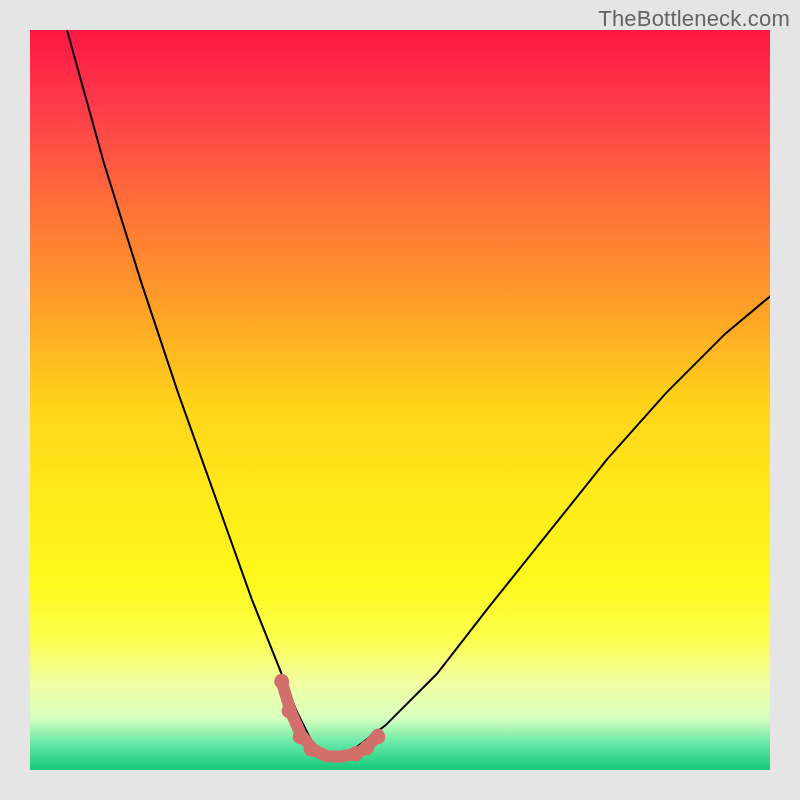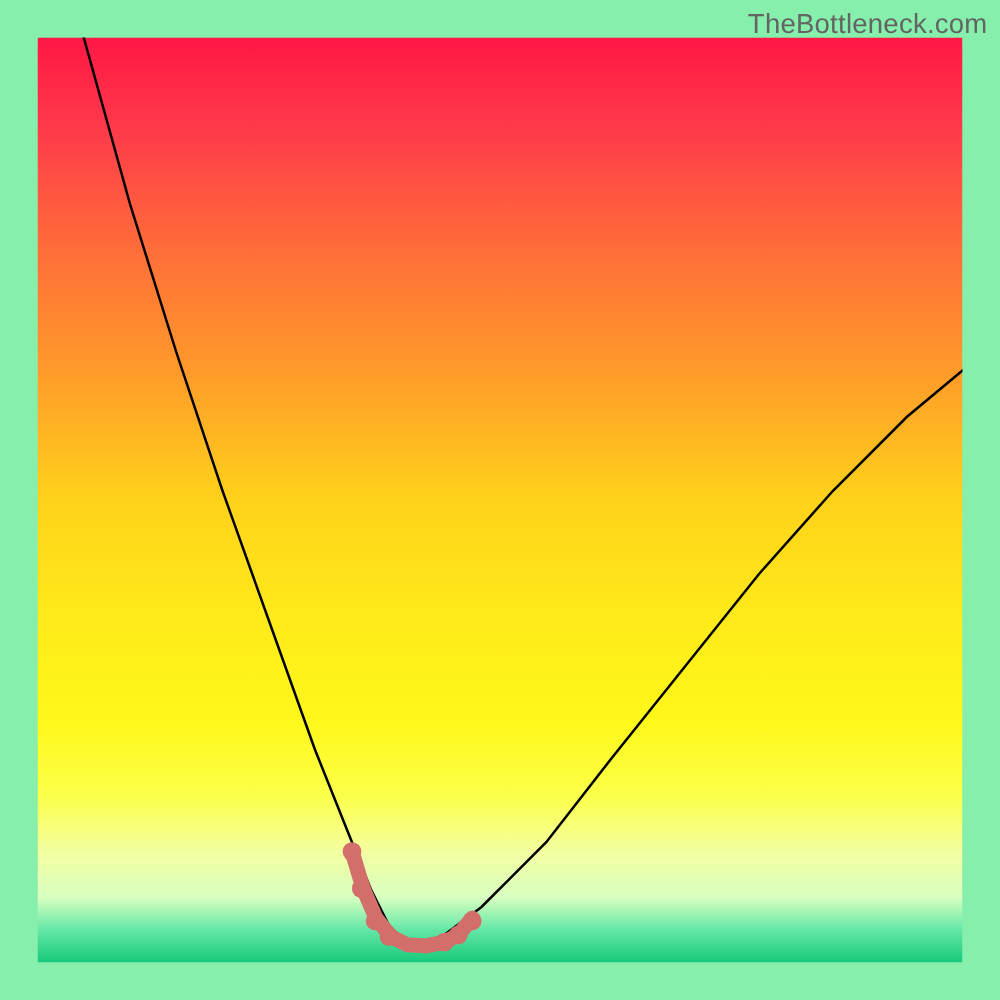--- a/index.html
+++ b/index.html
@@ -8,21 +8,21 @@
     width: 800px;
     height: 800px;
     background: #000;
     overflow: hidden;
     font-family: Arial, Helvetica, sans-serif;
   }
   .frame {
     position: relative;
     width: 800px;
     height: 800px;
-    background: #86efac;
+    background: #e5e5e5;
   }
   .watermark {
     position: absolute;
     top: 6px;
     right: 10px;
     color: #646464;
     font-size: 22px;
     letter-spacing: 0.2px;
     z-index: 20;
   }

